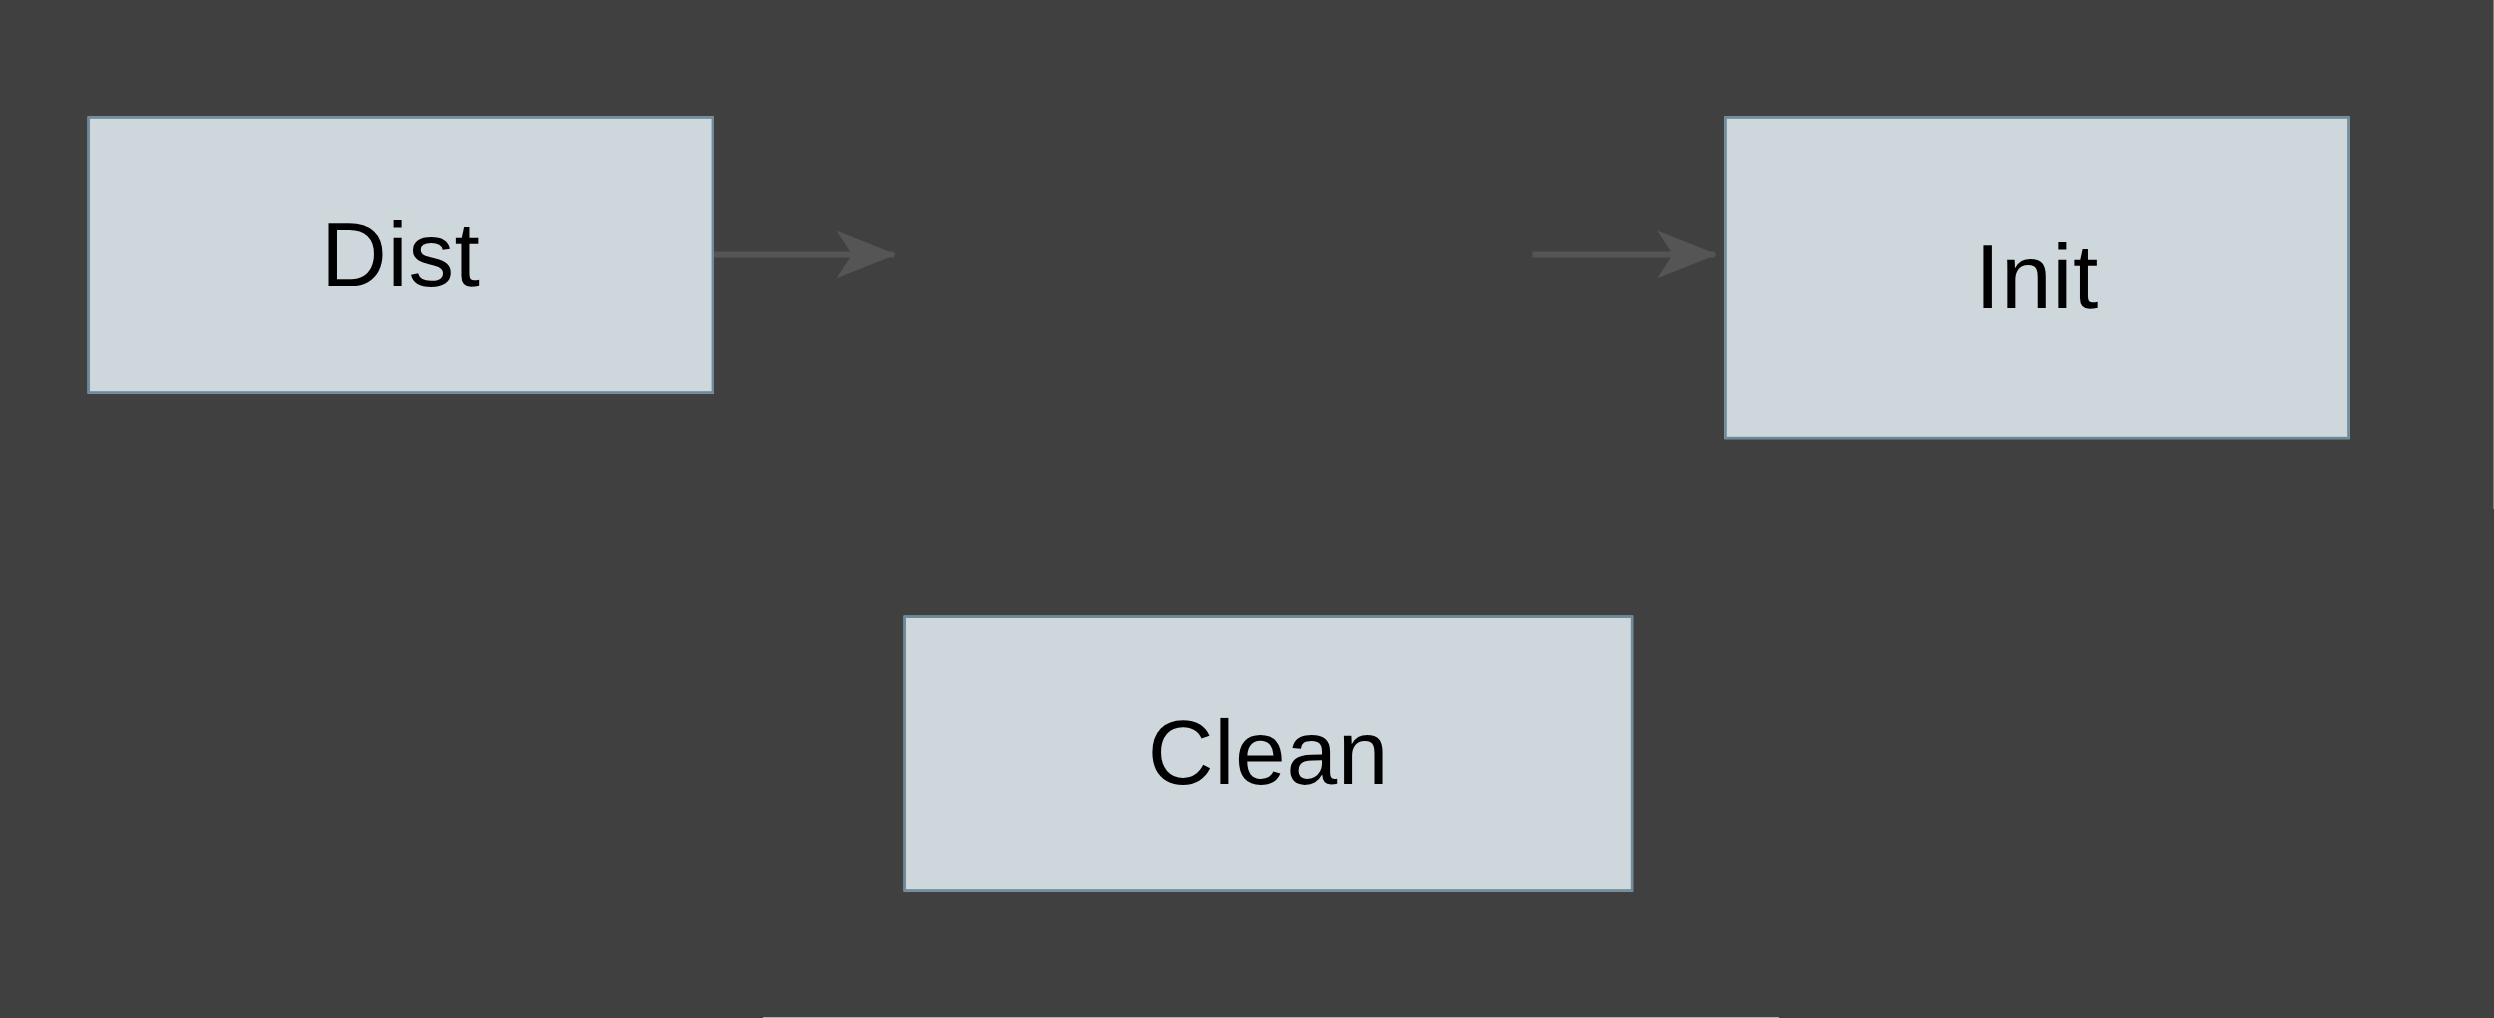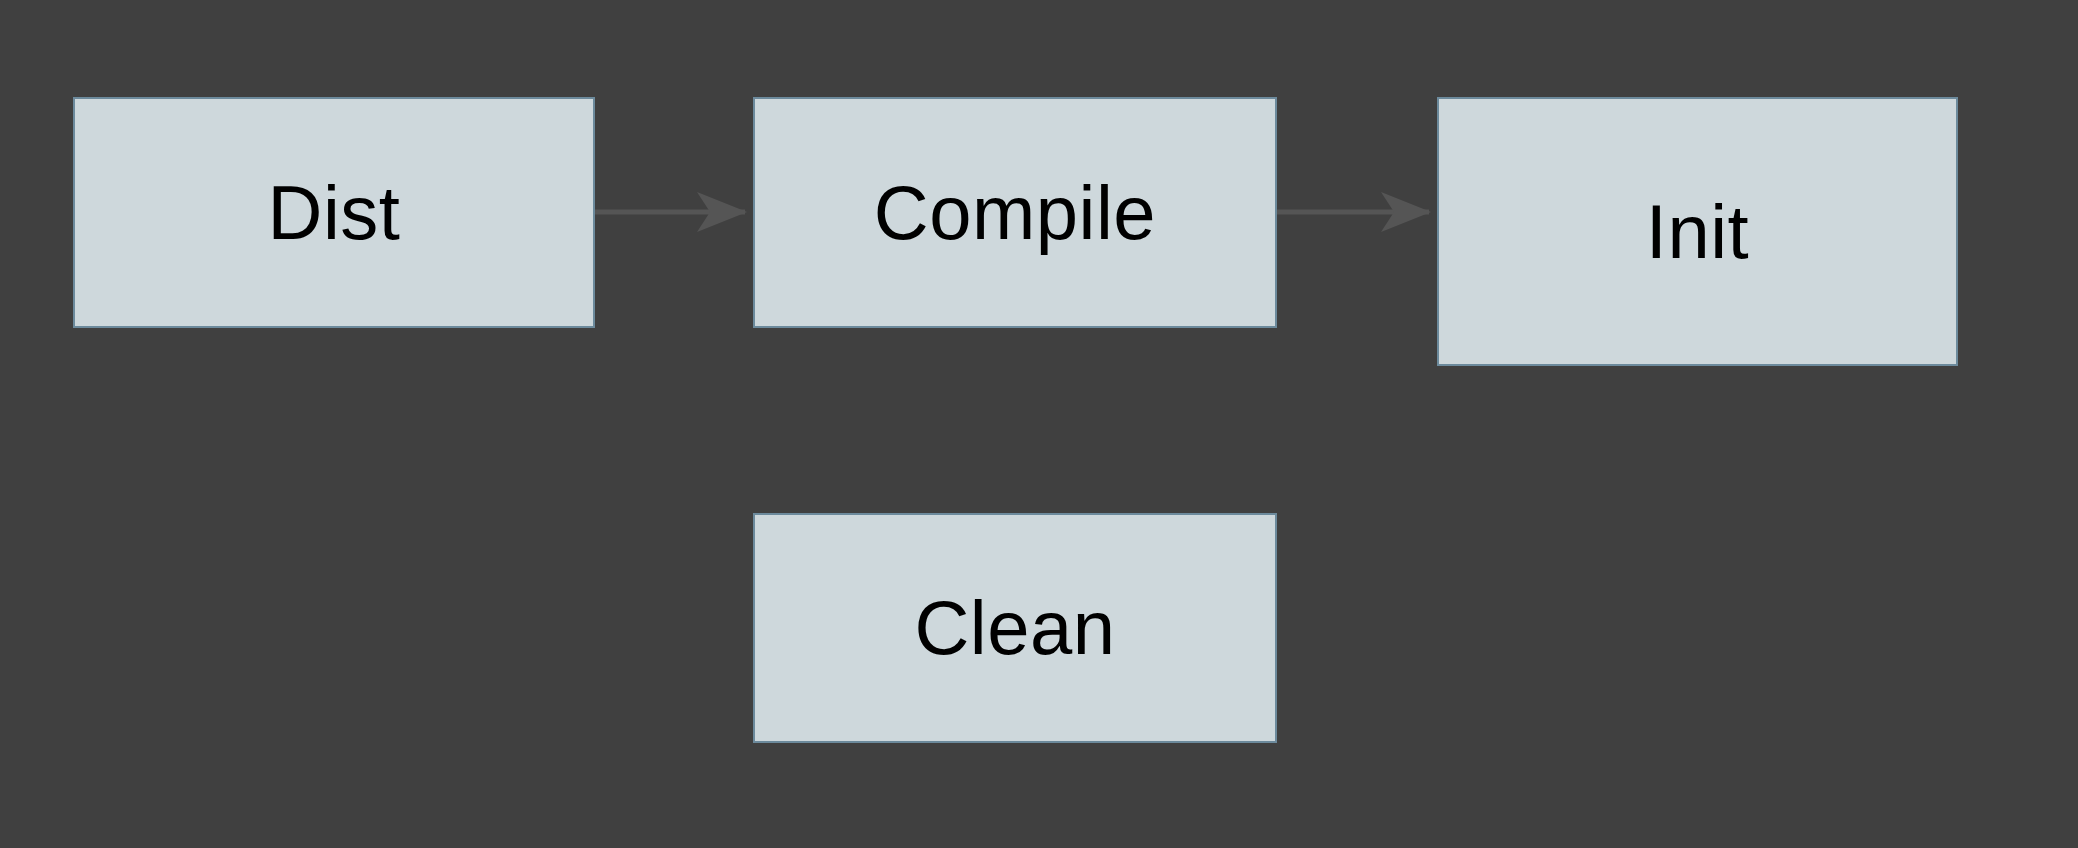--- a/index.html
+++ b/index.html
@@ -47,21 +47,21 @@
     pointer-events: none;
   }
   .edge-layer .edge-path {
     pointer-events: auto;
   }
 
   
   #node-dist    { left: 73px;   top: 97px;  width: 522px; height: 231px; }
   #node-compile { left: 753px;  top: 97px;  width: 524px; height: 231px; }
   #node-init    { left: 1437px; top: 97px;  width: 521px; height: 269px; }
-  #node-clean   { left: 753px;  top: 513px; width: 524px; height: 230px; }
+  #node-clean   { left: 753px;  top: 513px; width: 608px; height: 230px; }
 </style>
 </head>
 <body>
 
 <div id="canvas">
 
   <svg class="edge-layer" viewBox="0 0 2078 848" width="2078" height="848" xmlns="http://www.w3.org/2000/svg">
     <defs>
       <marker id="arrowhead-barbed" markerWidth="10" markerHeight="8" refX="9.6" refY="4" orient="auto" markerUnits="strokeWidth">
         <path d="M 0,0 L 10,4 L 0,8 L 2.6,4 Z" fill="#555555"></path>
@@ -74,23 +74,20 @@
 
     <g class="edge-path">
       <line x1="1277" y1="212" x2="1429" y2="212" stroke="#555555" stroke-width="5" marker-end="url(#arrowhead-barbed)"></line>
     </g>
   </svg>
 
   <div class="node" id="node-dist">
     <span class="node-label">Dist</span>
   </div>
 
-  <div class="node" id="node-compile">
-    <span class="node-label">Compile</span>
-  </div>
 
   <div class="node" id="node-init">
     <span class="node-label">Init</span>
   </div>
 
   <div class="node" id="node-clean">
     <span class="node-label">Clean</span>
   </div>
 
 </div>

